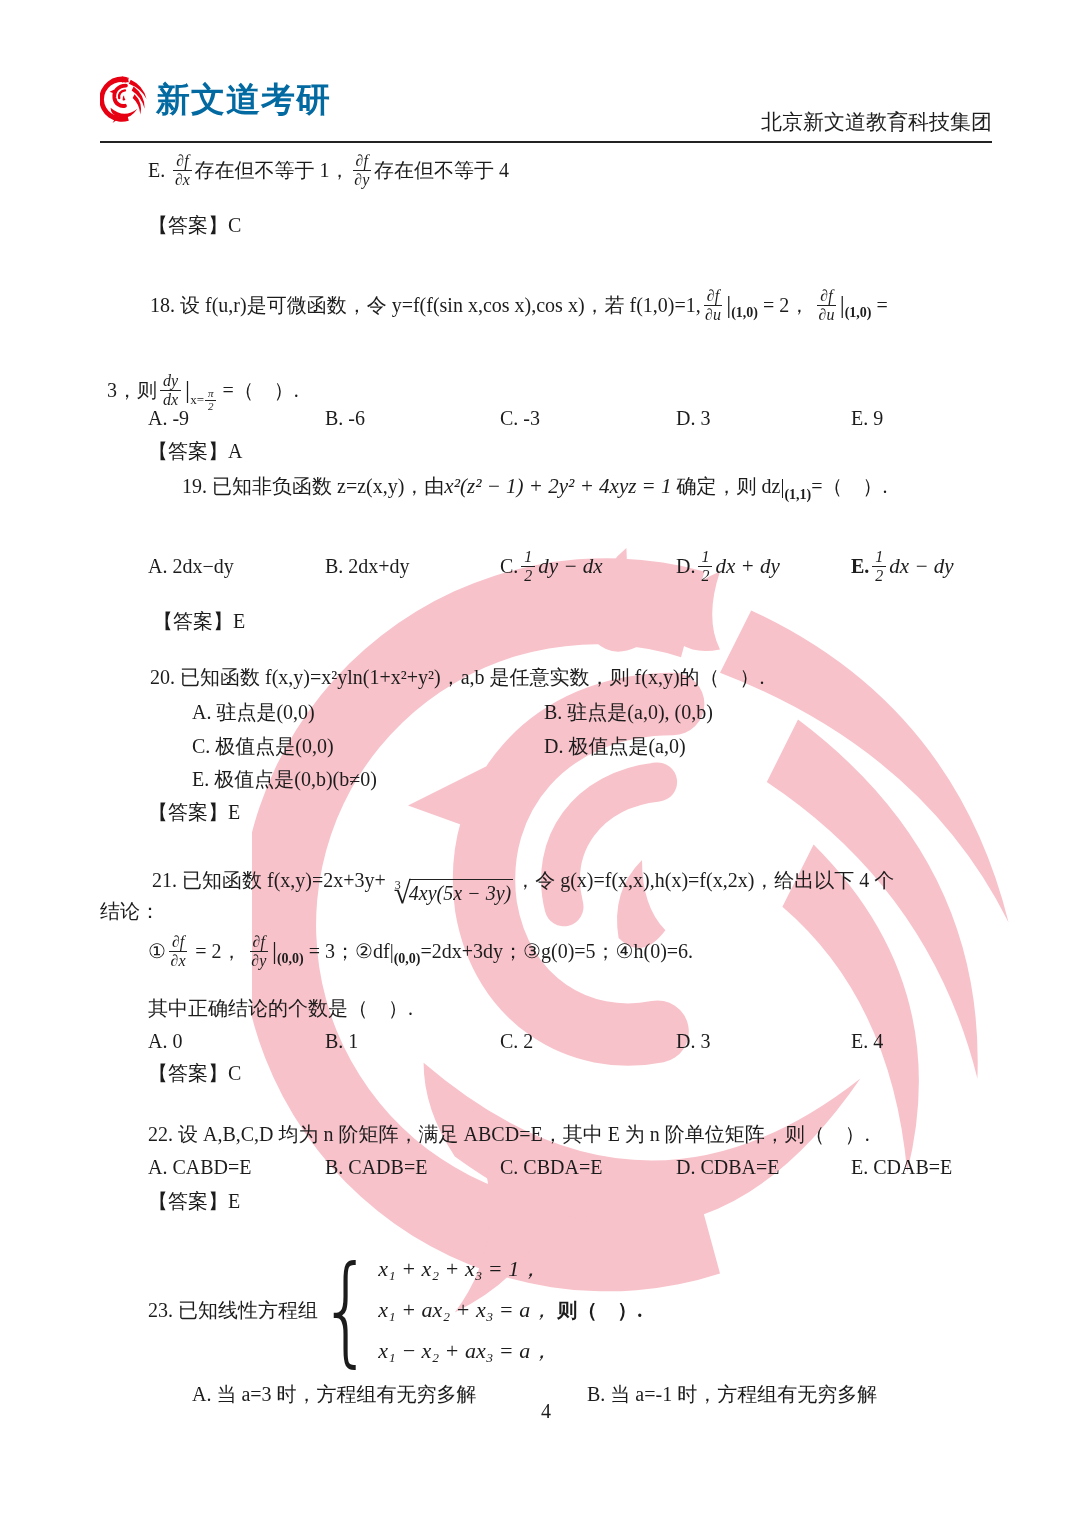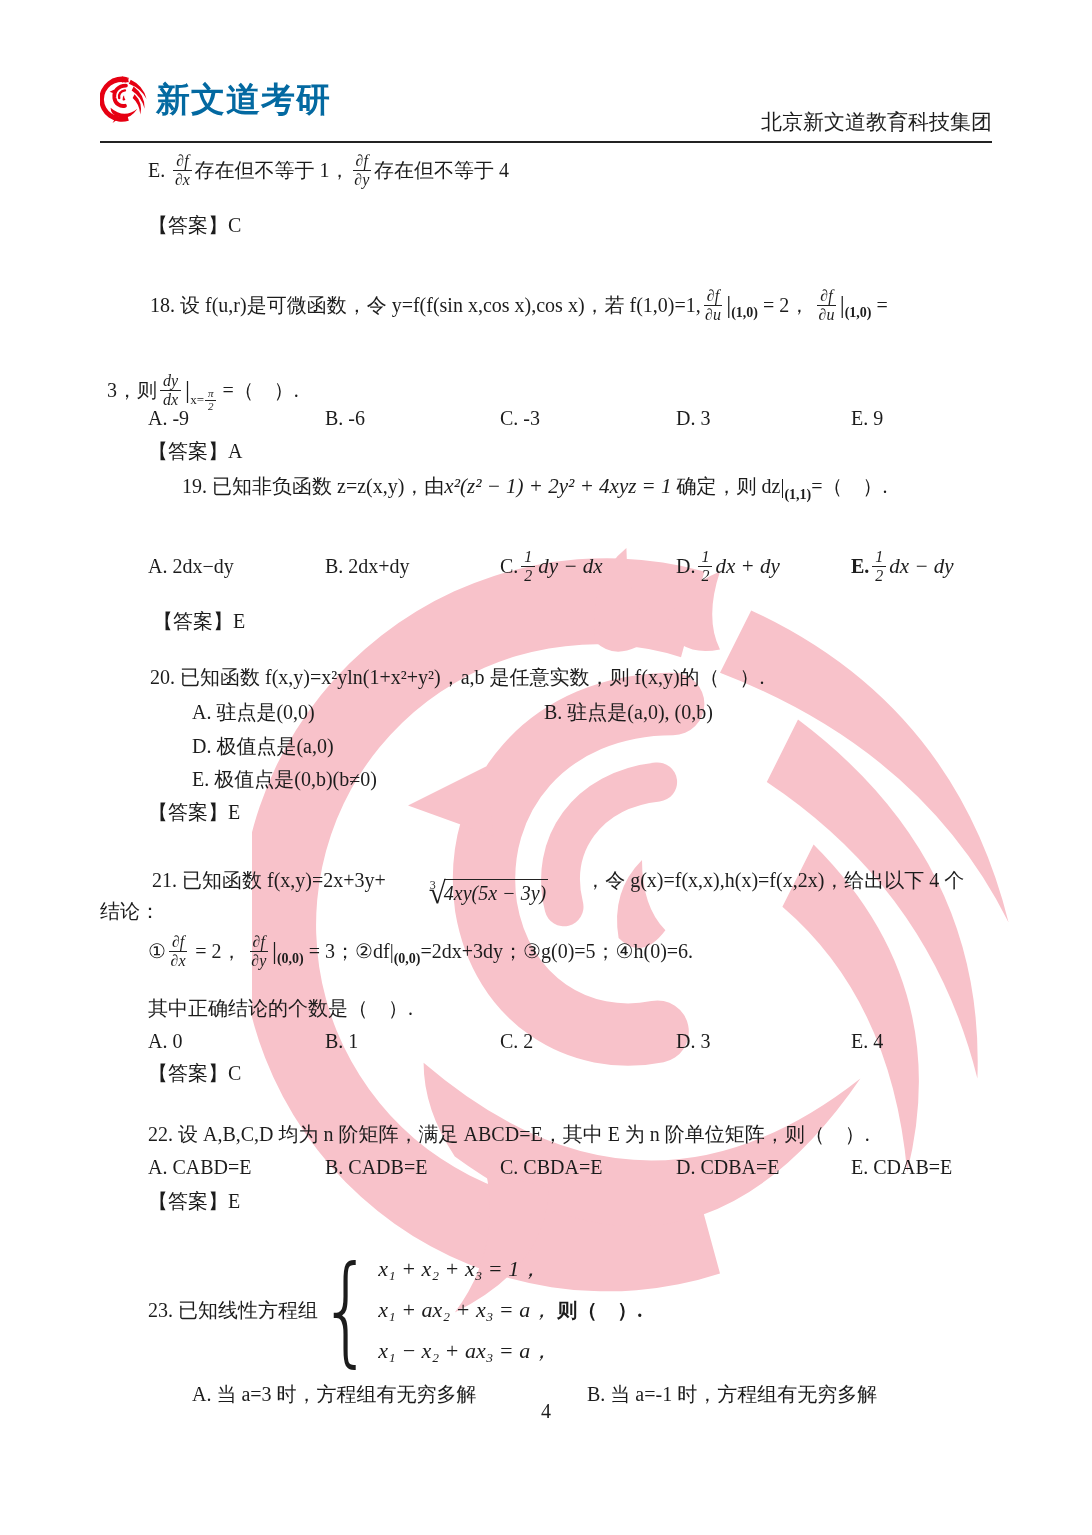--- a/index.html
+++ b/index.html
@@ -171,30 +171,31 @@
 </div>
 
 <div class="line" style="left:150px;top:664px;">
   <span>20. 已知函数 f(x,y)=x²yln(1+x²+y²)，a,b 是任意实数，则 f(x,y)的（　）.</span>
 </div>
 <div class="row2" style="top:699px">
   <span>A. 驻点是(0,0)</span>
   <span>B. 驻点是(a,0), (0,b)</span>
 </div>
 <div class="row2" style="top:733px">
+  <span>C. 极值点是(0,0)</span>
   <span>D. 极值点是(a,0)</span>
 </div>
 <div class="row2" style="top:766px">
   <span>E. 极值点是(0,b)(b≠0)</span>
 </div>
 <div class="line" style="left:148px;top:799px;">
   <span>【答案】E</span>
 </div>
 
-<div class="line" style="left:152px;top:855px;gap:35px;">
+<div class="line" style="left:152px;top:855px;">
   <span>21. 已知函数 f(x,y)=2x+3y+</span>
   <span class="root">
     <span class="ridx">3</span>
     <span class="rsign">√</span>
     <span class="rtop">4xy(5x − 3y)</span>
   </span>
   <span>，令 g(x)=f(x,x),h(x)=f(x,2x)，给出以下 4 个</span>
 </div>
 <div class="line" style="left:100px;top:898px;">
   <span>结论：</span>

